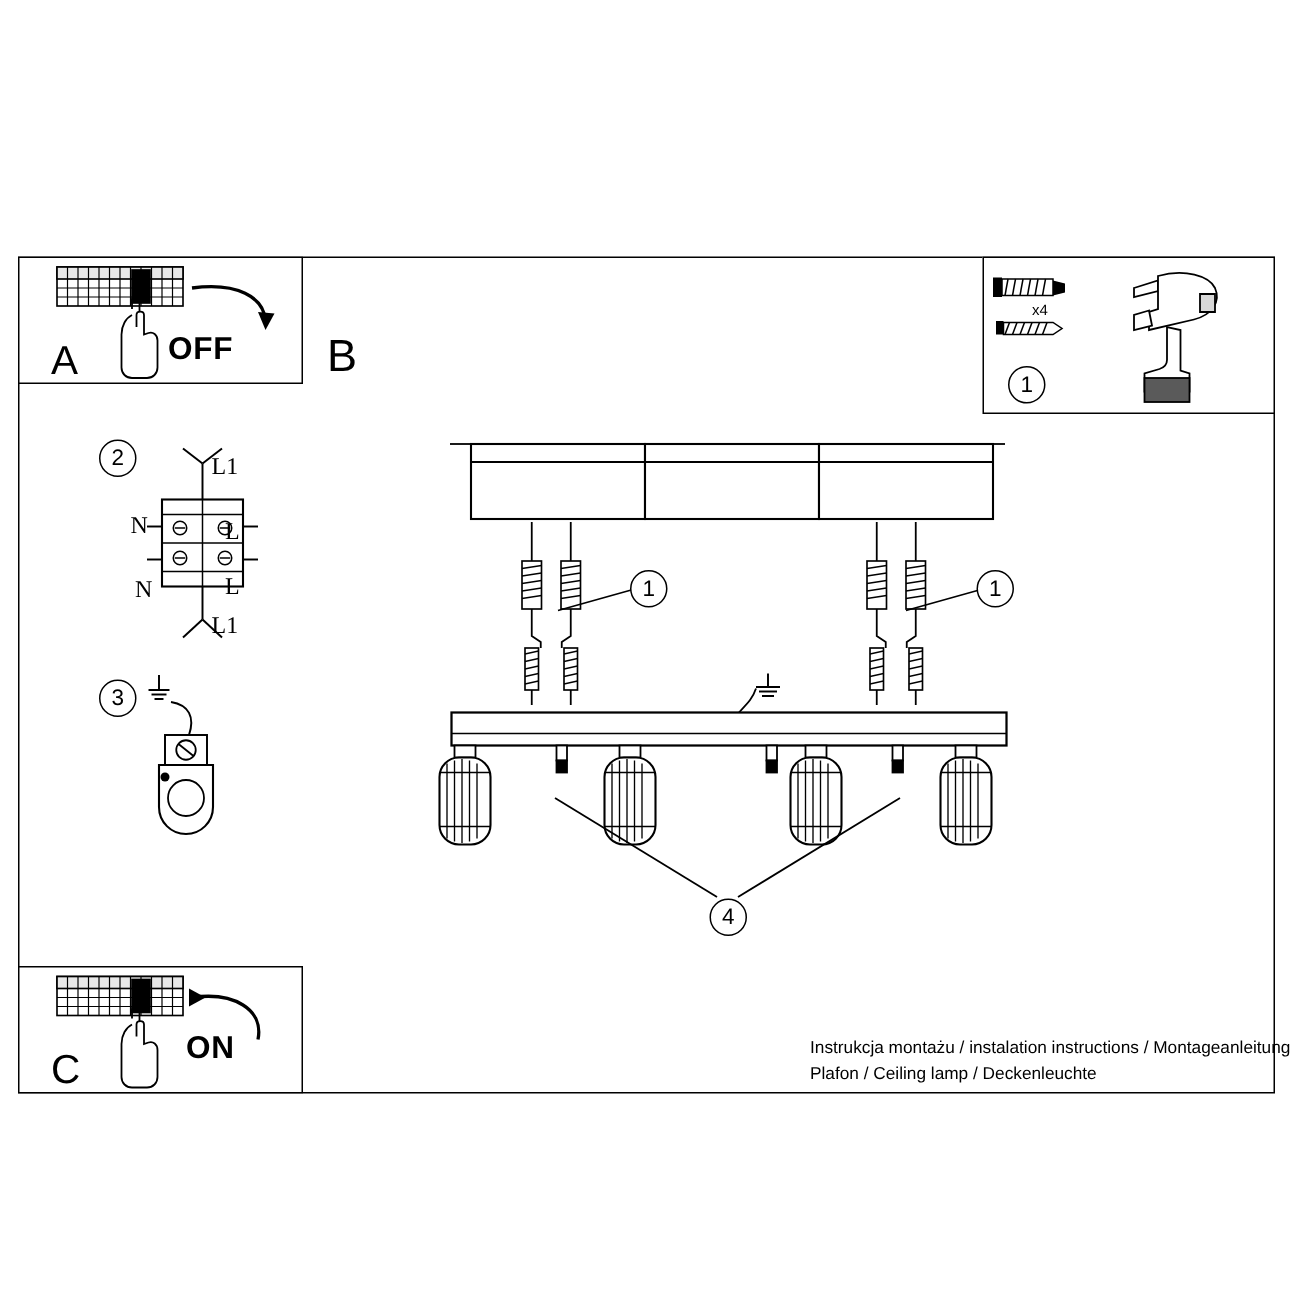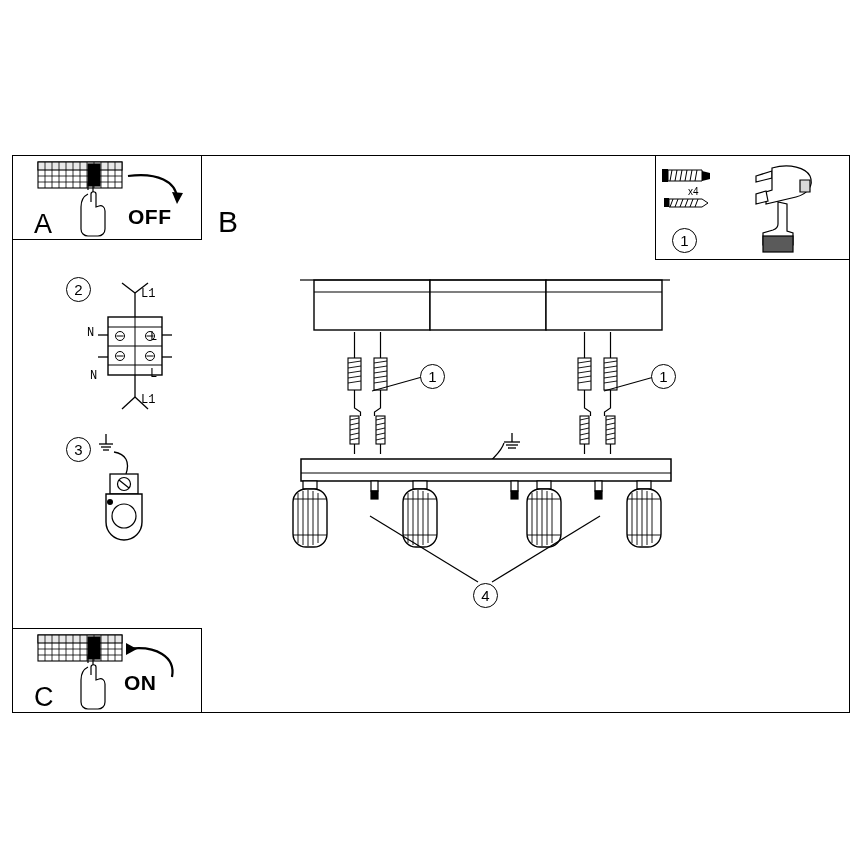--- a/index.html
+++ b/index.html
@@ -12,21 +12,21 @@
     height: 868px;
     font-family: "Liberation Sans", sans-serif;
     color: #000000;
     overflow: hidden;
   }
   #sheet {
     position: relative;
     width: 868px;
     height: 868px;
   }
-  .abs { position: absolute; }
+  .abs { position: absolute; margin-top: 16px; }
 
   
   #outer-frame {
     left: 12px;
     top: 155px;
     width: 838px;
     height: 558px;
     border: 1.6px solid #000;
     box-sizing: border-box;
   }
@@ -50,21 +50,21 @@
   }
   #letter-a { left: 34px;  top: 209px; }
   #letter-c { left: 34px;  top: 682px; }
   #letter-b { left: 218px; top: 205px; font-size: 30px; }
 
   .state-label {
     font-size: 21px;
     font-weight: bold;
     letter-spacing: .5px;
   }
-  #label-off { left: 128px; top: 205px; }
+  #label-off { left: 112px; top: 205px; }
   #label-on  { left: 124px; top: 671px; }
 
   
   .circle-num {
     width: 25px; height: 25px;
     border: 1.6px solid #000;
     border-radius: 50%;
     display: flex;
     align-items: center;
     justify-content: center;
@@ -74,22 +74,22 @@
   }
   #num-1-panel { left: 672px; top: 228px; }
   #num-2       { left: 66px;  top: 277px; }
   #num-3       { left: 66px;  top: 437px; }
   #num-1-left  { left: 420px; top: 364px; }
   #num-1-right { left: 651px; top: 364px; }
   #num-4       { left: 473px; top: 583px; }
 
   
   .term-label {
-    font-size: 12px;
-    font-family: Liberation Mono, monospace;
+    font-size: 16px;
+    font-family: Liberation Serif, serif;
   }
 
   
   #x4-label {
     left: 688px; top: 186px;
     font-size: 10px;
   }
 
   
   #footer-text {
@@ -516,14 +516,18 @@
   </div>
 
   <div class="abs" style="left:360px; top:510px;">
     <svg width="250" height="80" viewBox="0 0 250 80">
       <line x1="10" y1="6" x2="118" y2="72" stroke="#000" stroke-width="1.2"></line>
       <line x1="240" y1="6" x2="132" y2="72" stroke="#000" stroke-width="1.2"></line>
     </svg>
   </div>
   <div class="abs circle-num" id="num-4">4</div>
 
+  <div class="abs" id="footer-text">
+    <div>Instrukcja montażu / instalation instructions / Montageanleitung</div>
+    <div>Plafon / Ceiling lamp / Deckenleuchte</div>
+  </div>
 
 </div>
 
 </body></html>

